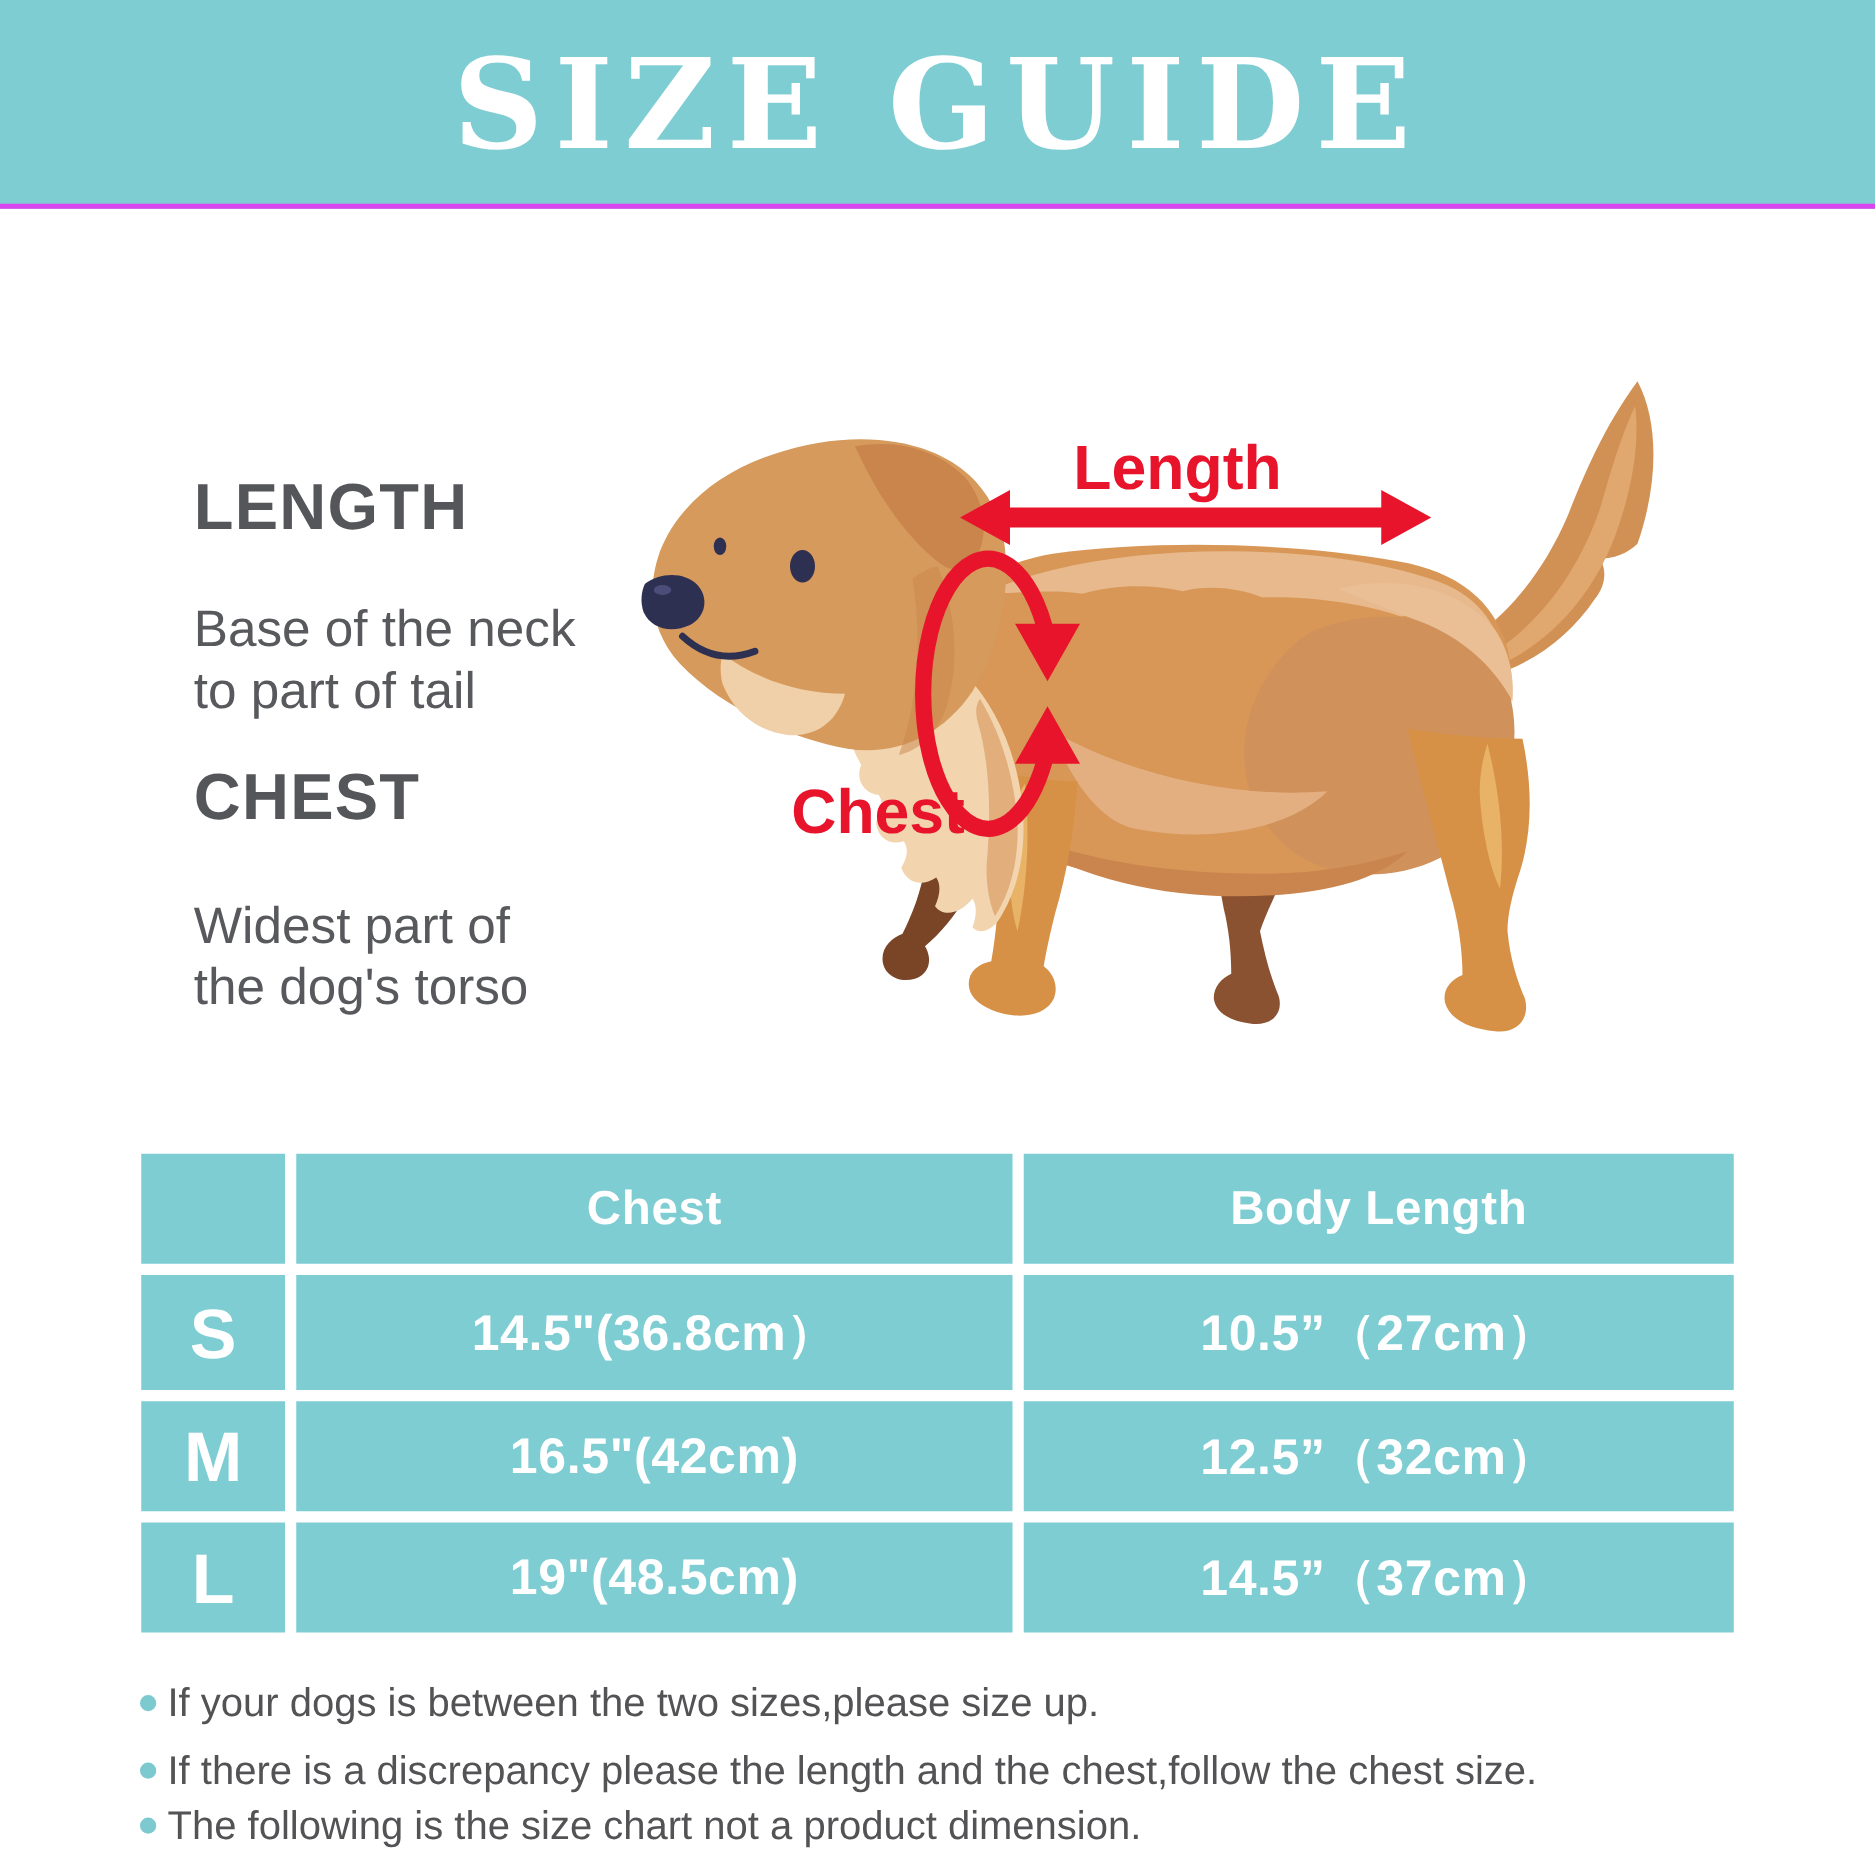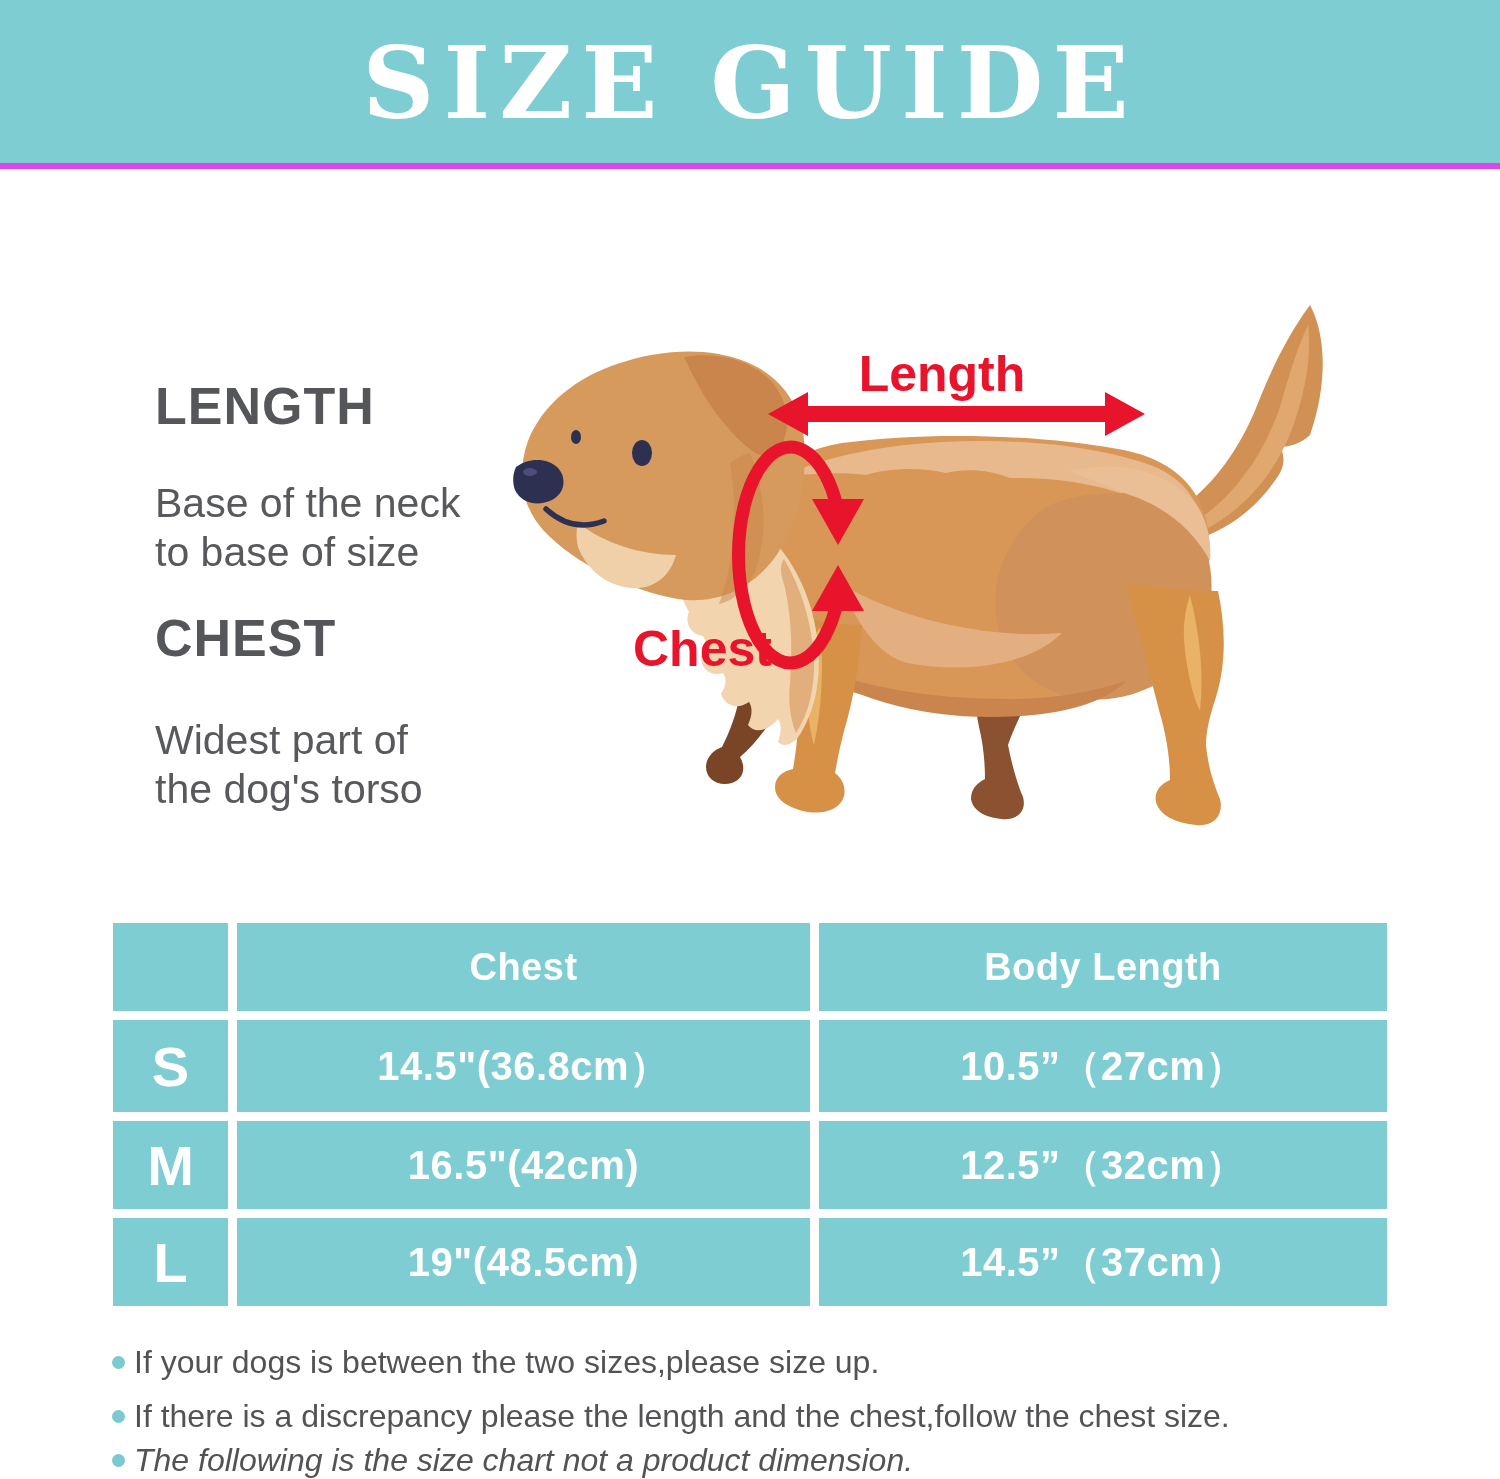--- a/index.html
+++ b/index.html
@@ -3,21 +3,21 @@
 <meta charset="utf-8">
 <style>
   html,body{margin:0;padding:0;background:#fff;}
   .page{
     position:relative;width:1500px;height:1479px;background:#ffffff;overflow:hidden;
     font-family:"Liberation Sans",sans-serif;
   }
   
   .banner{
     position:absolute;left:0;top:0;width:1500px;height:163px;background:#7ecdd3;
-    display:flex;align-items:center;justify-content:center;border-bottom:6px solid #d946ef;
+    display:flex;align-items:center;justify-content:center;border-bottom:4px solid #d946ef;
   }
   .banner-title{
     font-family:"DejaVu Serif","Liberation Serif",serif;font-weight:700;font-size:100px;
     letter-spacing:9px;color:#ffffff;line-height:1;white-space:nowrap;margin-top:2px;
   }
   
   .def-term{
     position:absolute;left:155px;font-size:52px;font-weight:600;color:#55565a;
     letter-spacing:1px;line-height:1;
   }
@@ -47,41 +47,41 @@
   }
   .cell.header{font-size:38px;font-weight:700;letter-spacing:0.5px;}
   .cell.size-label{font-size:56px;font-weight:700;}
   .cell.value{font-size:40px;font-weight:700;letter-spacing:0.5px;}
   
   .note{
     position:absolute;left:112px;height:40px;display:flex;align-items:center;gap:9px;
   }
   #note-0{top:1342px;}
   #note-1{top:1396px;}
-  #note-2{top:1440px;font-style:italic;}
+  #note-2{top:1440px;}
   .bullet{
     width:13px;height:13px;border-radius:50%;background:#7cc9cf;flex:0 0 auto;
   }
   .note-text{
     font-size:32px;color:#535356;line-height:1;white-space:nowrap;
   }
 </style>
 </head>
 <body>
 
 <div class="page">
 
   <div class="banner">
     <div class="banner-title">SIZE GUIDE</div>
   </div>
 
   <div class="def-term" id="term-length">LENGTH</div>
   <div class="def-desc" id="desc-length">
     <div>Base of the neck</div>
-    <div>to base of size</div>
+    <div>to part of tail</div>
   </div>
   <div class="def-term" id="term-chest">CHEST</div>
   <div class="def-desc" id="desc-chest">
     <div>Widest part of</div>
     <div>the dog's torso</div>
   </div>
 
   <svg class="dog-svg" viewBox="0 0 920 600">
 
     <path fill="#d29154" d="M648 235 C696 220 738 178 764 118 C776 88 792 48 820 10 C838 44 836 94 820 140 C812 148 800 152 790 152 C796 162 794 174 786 184 C766 214 736 236 702 246 C682 251 662 248 648 235 Z"></path>

